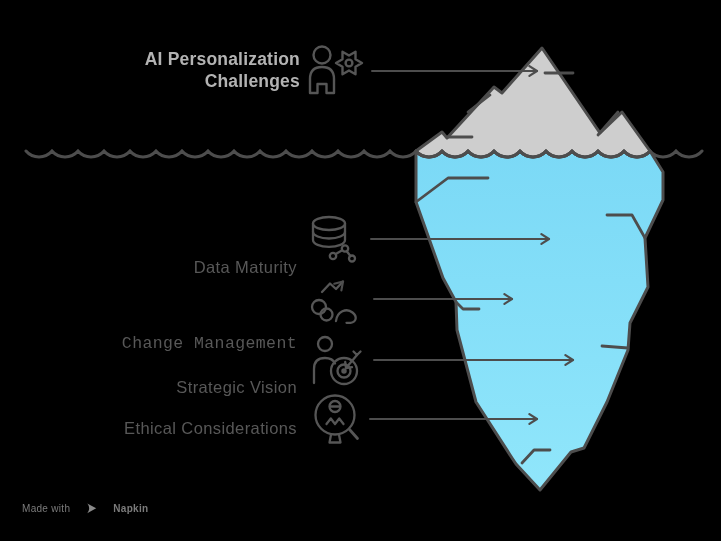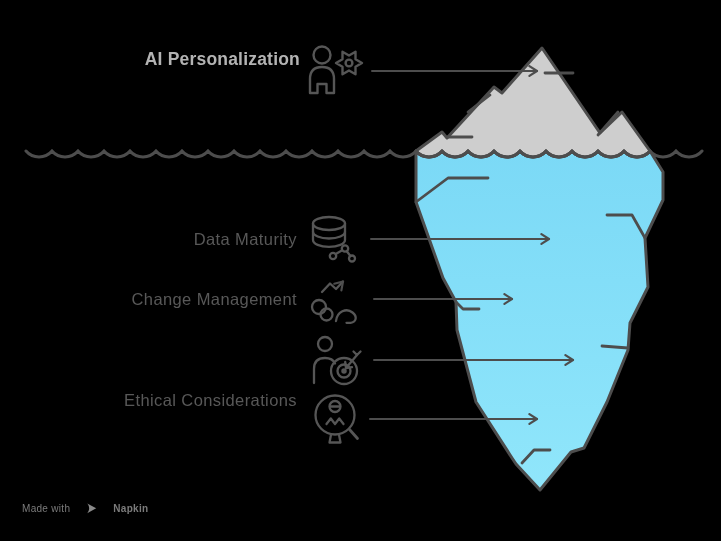--- a/index.html
+++ b/index.html
@@ -2,22 +2,22 @@
 <html><head>
 <meta charset="utf-8">
 <style>
   html,body{margin:0;padding:0;background:#000;}
   #stage{position:relative;width:721px;height:541px;background:#000000;overflow:hidden;
          font-family:"Liberation Sans","DejaVu Sans",sans-serif;}
   #art{position:absolute;left:0;top:0;}
   .title{position:absolute;right:421px;top:49px;text-align:right;color:#b3b3b3;
          font-size:17.5px;font-weight:700;line-height:21.5px;letter-spacing:.2px;white-space:nowrap;}
   .label{position:absolute;right:424px;text-align:right;color:#585858;font-size:16.5px;
-         font-weight:500;letter-spacing:.4px;line-height:20px;white-space:nowrap;}
-  .label.l1{top:229px;} .label.l2{top:289px;} .label.l3{top:349px;} .label.l4{top:390px;}
+         font-weight:500;letter-spacing:.4px;line-height:20px;white-space:nowrap;margin-top:28px;}
+  .label.l1{top:229px;} .label.l2{top:306px;font-family:Liberation Mono, monospace;} .label.l3{top:349px;} .label.l4{top:390px;}
   .watermark{position:absolute;left:22px;top:503px;display:flex;align-items:center;gap:16px;
              color:#7b7b7b;font-size:10px;letter-spacing:.3px;}
   .watermark .brand{font-weight:700;}
 </style>
 </head>
 <body>
 
 <div id="stage">
 
   <svg id="art" width="721" height="541" viewBox="0 0 721 541">
@@ -111,24 +111,26 @@
       <circle cx="22" cy="12.5" r="5.5"></circle>
       <path d="M17.5,12.5 L26.5,12.5"></path>
       <path d="M13.5,30 L17.8,24.5 L22,30 L26.2,24.5 L30.5,30"></path>
       <path d="M18,40.8 L16.5,48.5 L27.5,48.5 L26,40.8"></path>
       <path d="M36.5,35.5 L44.5,44.5" stroke-width="2.8"></path>
     </g>
   </svg>
 
   <div class="title">
     <div>AI Personalization</div>
+    <div>Challenges</div>
   </div>
 
   <div class="label l1">Data Maturity</div>
   <div class="label l2">Change Management</div>
+  <div class="label l3">Strategic Vision</div>
   <div class="label l4">Ethical Considerations</div>
 
   <div class="watermark">
     <span>Made with</span>
     <svg width="11" height="11" viewBox="0 0 11 11">
       <path d="M1.2,0.5 C3.8,3 3.8,7.5 1.2,10.2 L10.2,5.3 Z" fill="#8a8a8a"></path>
     </svg>
     <span class="brand">Napkin</span>
   </div>
 

